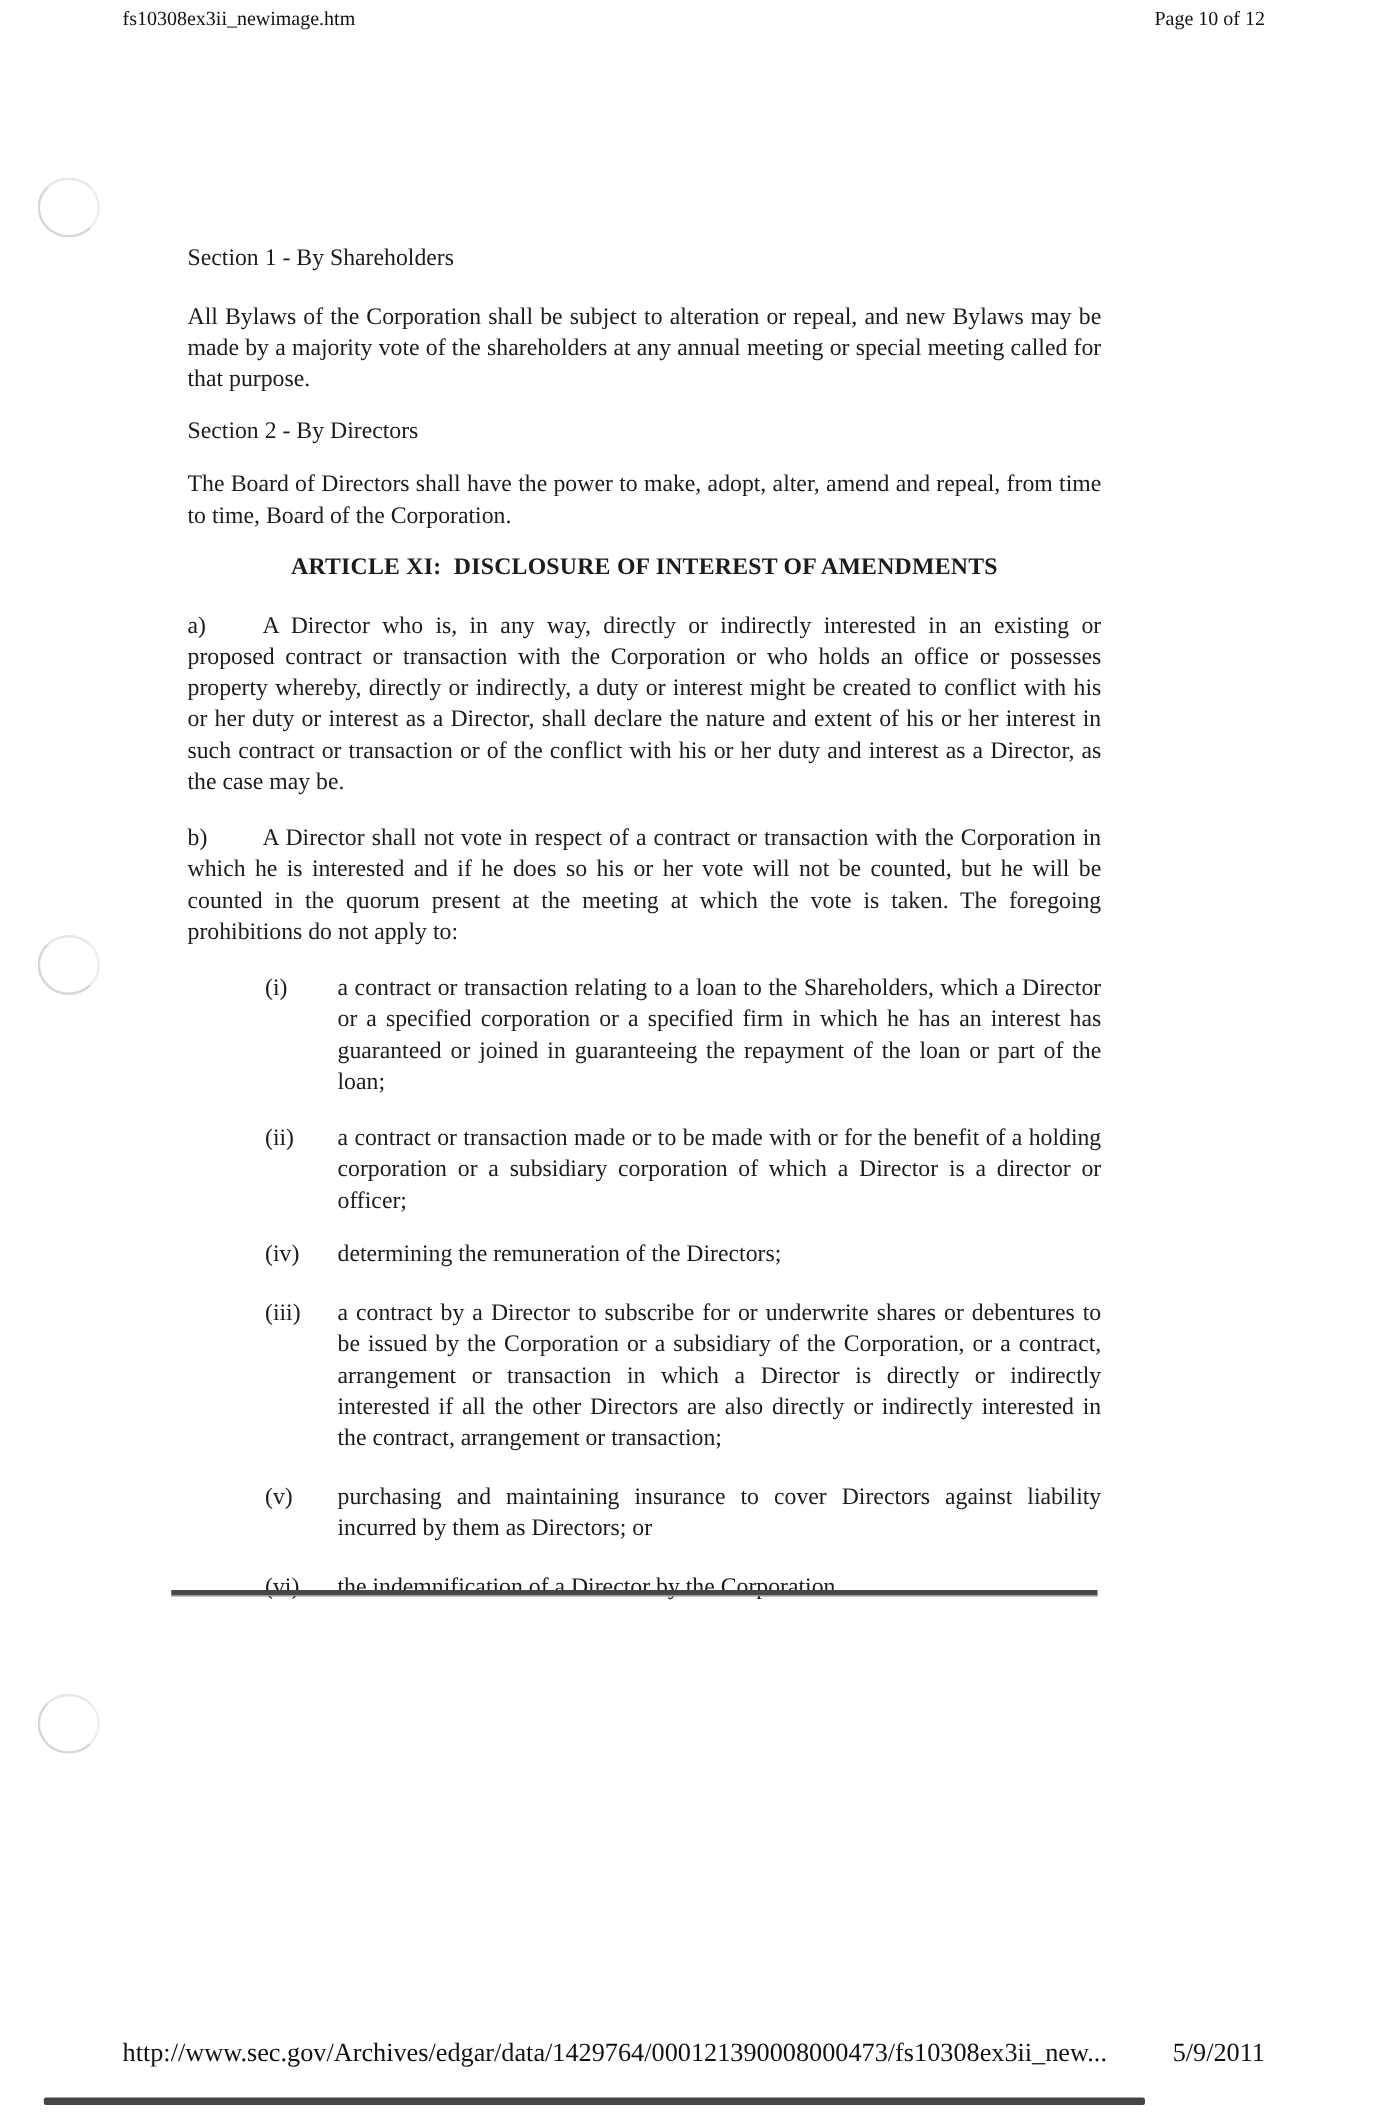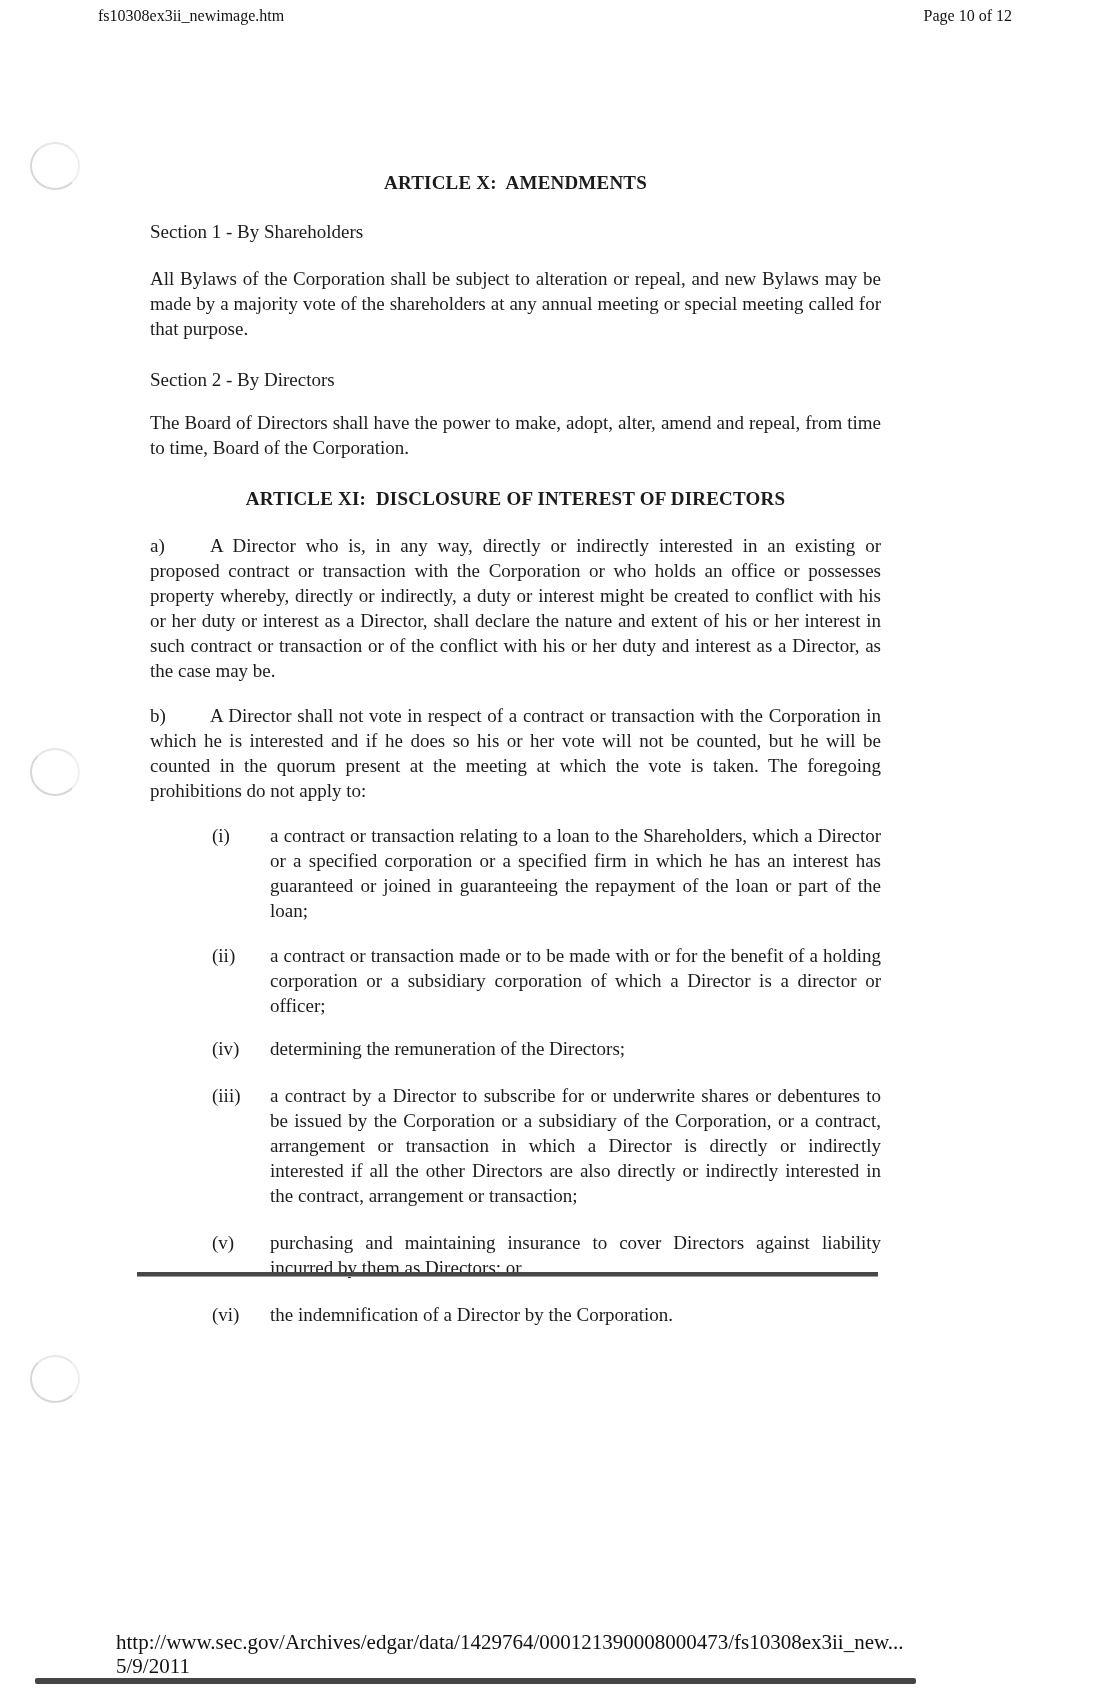--- a/index.html
+++ b/index.html
@@ -11,21 +11,21 @@
   }
   
   .print-header{
     position:absolute;top:4px;left:98px;right:88px;
     display:flex;justify-content:space-between;
     font-size:16px;line-height:24px;color:#111;
   }
   .print-footer{
     position:absolute;top:1630px;left:98px;right:88px;
     display:flex;justify-content:flex-start;align-items:baseline;
-    font-size:21px;line-height:24px;color:#111;flex-direction:column;
+    font-size:21px;line-height:24px;color:#111;
   }
   .print-footer .url{flex:1 1 auto;}
   .print-footer .date{margin-left:18px;white-space:nowrap;}
   
   .doc{
     position:absolute;top:170px;left:150px;width:731px;
     font-size:19px;line-height:25px;
   }
   .article-title{
     text-align:center;font-weight:bold;white-space:pre-wrap;
@@ -33,21 +33,21 @@
   }
   .section-heading{
     text-underline-offset:3px;
   }
   .para{text-align:justify;}
   .clause{text-align:justify;}
   .clause .clause-label{display:inline-block;width:60px;}
   .exc{position:relative;margin-left:62px;padding-left:58px;text-align:justify;}
   .exc .exc-label{position:absolute;left:0;top:0;}
   
-  .mt24{margin-top:24px;} .mt22{margin-top:22px;} .mt26{margin-top:26px;}
+  .mt24{margin-top:24px;} .mt22{margin-top:22px;} .mt26{margin-top:16px;}
   .mt18{margin-top:18px;} .mt20{margin-top:20px;}
   
   .page-rule{
     position:absolute;top:1272px;left:137px;width:741px;height:4px;
     background:#474747;border-bottom:1px solid #9a9a9a;
   }
   
   .bottom-strip{
     position:absolute;top:1678px;left:35px;width:881px;height:6px;
     background:#454545;border-radius:2px;
@@ -70,29 +70,28 @@
   <span>fs10308ex3ii_newimage.htm</span>
   <span>Page 10 of 12</span>
 </div>
 
 <div class="hole hole1"></div>
 <div class="hole hole2"></div>
 <div class="hole hole3"></div>
 
 <div class="doc">
 
-  <div class="article-title">ARTICLE X:  AMENDMENTS</div>
 
   <div class="section-heading mt24">Section 1 - By Shareholders</div>
   <div class="para mt22">All Bylaws of the Corporation shall be subject to alteration or repeal, and new Bylaws may be made by a majority vote of the shareholders at any annual meeting or special meeting called for that purpose.</div>
 
   <div class="section-heading mt26">Section 2 - By Directors</div>
   <div class="para mt18">The Board of Directors shall have the power to make, adopt, alter, amend and repeal, from time to time, Board of the Corporation.</div>
 
-  <div class="article-title mt26">ARTICLE XI:  DISCLOSURE OF INTEREST OF DIRECTORS</div>
+  <div class="article-title mt26">ARTICLE XI:  DISCLOSURE OF INTEREST OF AMENDMENTS</div>
 
   <div class="clause mt22"><span class="clause-label">a)</span><span>A Director who is, in any way, directly or indirectly interested in an existing or proposed contract or transaction with the Corporation or who holds an office or possesses property whereby, directly or indirectly, a duty or interest might be created to conflict with his or her duty or interest as a Director, shall declare the nature and extent of his or her interest in such contract or transaction or of the conflict with his or her duty and interest as a Director, as the case may be.</span></div>
 
   <div class="clause mt20"><span class="clause-label">b)</span><span>A Director shall not vote in respect of a contract or transaction with the Corporation in which he is interested and if he does so his or her vote will not be counted, but he will be counted in the quorum present at the meeting at which the vote is taken.  The foregoing prohibitions do not apply to:</span></div>
 
   <div class="exc mt20">
     <span class="exc-label">(i)</span>
     <span>a contract or transaction relating to a loan to the Shareholders, which a Director or a specified corporation or a specified firm in which he has an interest has guaranteed or joined in guaranteeing the repayment of the loan or part of the loan;</span>
   </div>
   <div class="exc mt20">

